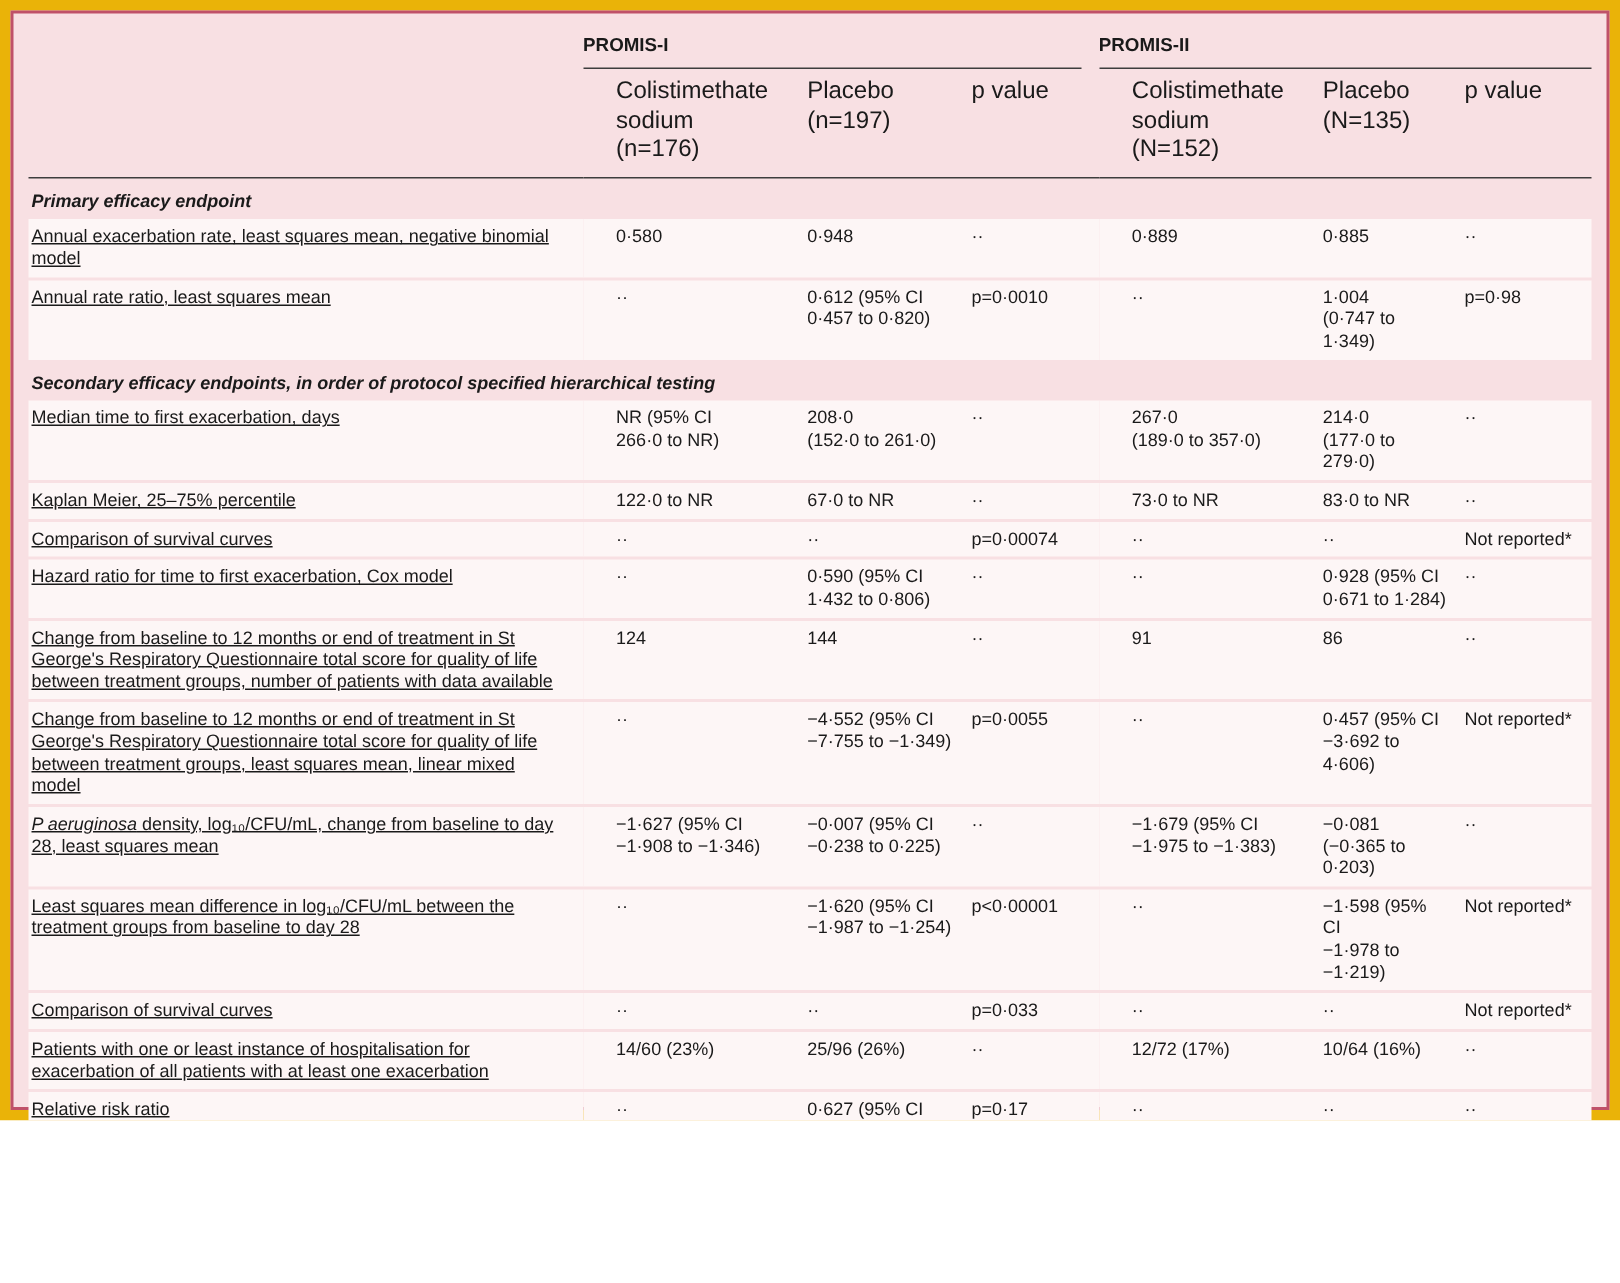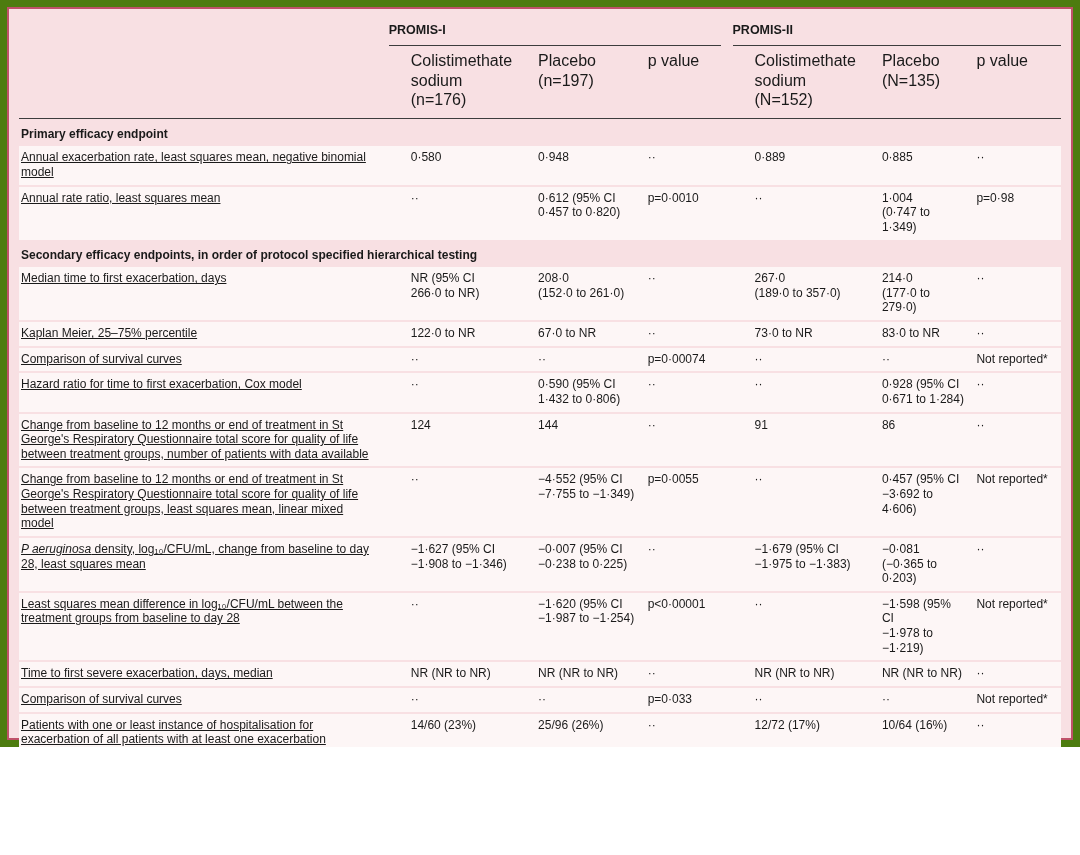--- a/index.html
+++ b/index.html
@@ -1,28 +1,28 @@
 <!DOCTYPE html>
 <html><head>
 <meta charset="utf-8">
 <style>
   html,body{margin:0;padding:0;background:#ffffff;font-family:"Liberation Sans",sans-serif;}
-  .page{width:1080px;height:747px;box-sizing:border-box;padding:7px;background:#4d7c0f;}
+  .page{width:1080px;height:747px;box-sizing:border-box;padding:7px;background:#eab308;}
   .card{box-sizing:border-box;width:100%;height:100%;background:#f8e0e3;border:2px solid #bf5169;padding:6px 10px 0 10px;display:flex;flex-direction:column;}
   table{width:100%;border-collapse:separate;border-spacing:0 2px;color:#1a1a1a;font-size:12px;line-height:1.22;}
   th{font-weight:normal;text-align:left;vertical-align:bottom;}
   th.corner{background:transparent;}
   th.group{padding:4px 0 0 0;font-weight:bold;font-size:12.5px;vertical-align:top;}
   th.group .groupline{display:block;border-bottom:1.5px solid #3d3d3d;padding:2px 0 7px 0;}
   th.group.g1 .groupline{margin-right:12px;}
   tr.subhead th{border-bottom:1.5px solid #3d3d3d;padding:3px 4px 8px 0;vertical-align:top;font-size:16px;}
   tr.subhead th.vcol{padding-left:22px;}
   tr.subhead th.pcol{padding-left:8px;}
   tbody td{background:#fdf6f6;vertical-align:top;padding:4px 4px 5px 0;}
-  tbody tr.section td{background:transparent;font-weight:bold;padding:6px 8px 3px 2px;}
+  tbody tr.section td{background:transparent;font-weight:bold;padding:6px 8px 3px 2px;font-style:italic;}
   td.rowlabel{padding-left:2px;padding-right:10px;text-decoration:underline;}
   td.val{padding-left:22px;white-space:pre-line;}
   td.pval{padding-left:8px;white-space:pre-line;}
   .ital{font-style:italic;}
 </style>
 </head>
 <body>
 
 <div class="page">
   <div class="card">
@@ -163,29 +163,20 @@
             <td class="val">··</td>
             <td class="val">−1·620 (95% CI
 −1·987 to −1·254)</td>
             <td class="pval">p&lt;0·00001</td>
             <td class="val">··</td>
             <td class="val">−1·598 (95% CI
 −1·978 to −1·219)</td>
             <td class="pval">Not reported*</td>
           </tr>
           <tr class="data">
-            <td class="rowlabel"><span>Time to first severe exacerbation, days, median</span></td>
-            <td class="val">NR (NR to NR)</td>
-            <td class="val">NR (NR to NR)</td>
-            <td class="pval">··</td>
-            <td class="val">NR (NR to NR)</td>
-            <td class="val">NR (NR to NR)</td>
-            <td class="pval">··</td>
-          </tr>
-          <tr class="data">
             <td class="rowlabel"><span>Comparison of survival curves</span></td>
             <td class="val">··</td>
             <td class="val">··</td>
             <td class="pval">p=0·033</td>
             <td class="val">··</td>
             <td class="val">··</td>
             <td class="pval">Not reported*</td>
           </tr>
           <tr class="data">
             <td class="rowlabel"><span>Patients with one or least instance of hospitalisation for exacerbation of all patients with at least one exacerbation</span></td>

